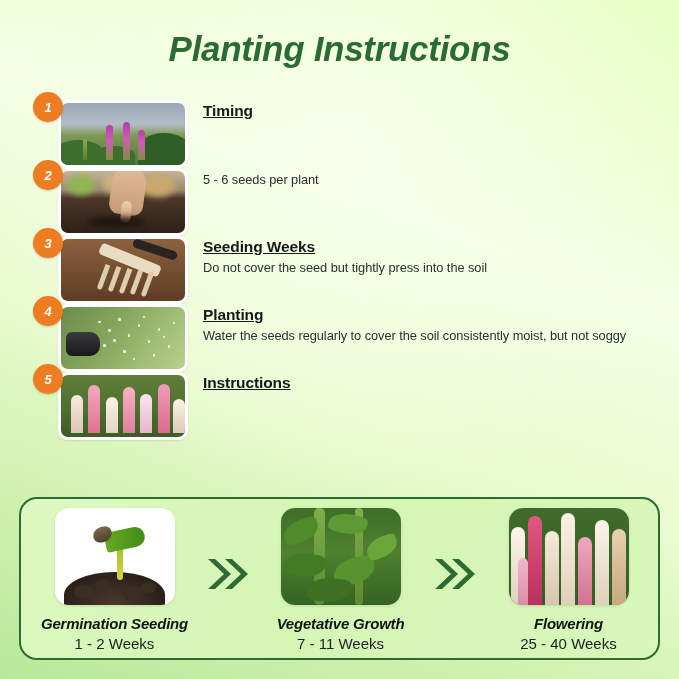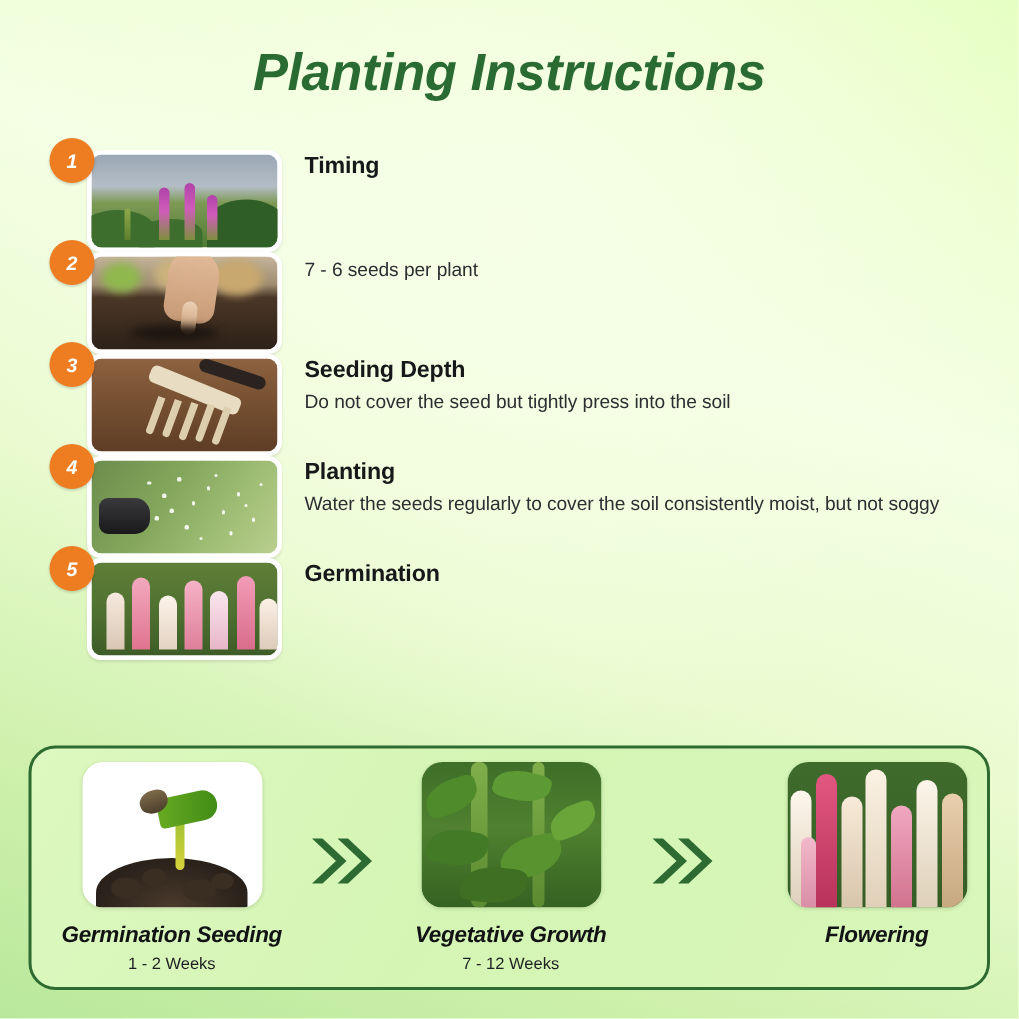--- a/index.html
+++ b/index.html
@@ -85,20 +85,21 @@
     left: 203px;
     top: 6px;
     width: 455px;
   }
   .step-title {
     font-size: 15.5px;
     font-weight: bold;
     color: #17181a;
     line-height: 20px;
     letter-spacing: -0.1px;
+    text-decoration: underline;
   }
   .step-desc {
     font-size: 12.8px;
     color: #2c2e31;
     line-height: 17px;
     margin-top: 2px;
     letter-spacing: -0.05px;
   }
 
   
@@ -131,21 +132,21 @@
     margin-top: 9px;
     font-size: 15px;
     font-weight: bold;
     font-style: italic;
     color: #111315;
     letter-spacing: -0.2px;
     line-height: 19px;
   }
   .tl-dur {
     margin-top: 1px;
-    font-size: 11px;
+    font-size: 15px;
     color: #1d1f21;
     line-height: 19px;
   }
   .chev {
     position: absolute;
     top: 56px;
     width: 46px;
     height: 38px;
   }
 
@@ -272,41 +273,41 @@
             <div class="blur" style="left:34%;top:2%;width:30px;height:22px;background:#cbb27c;"></div>
             <div class="blur" style="right:8%;top:4%;width:34px;height:24px;background:#c8a86e;"></div>
             <div class="hand"></div>
             <div class="finger"></div>
             <div class="blur" style="left:20%;bottom:10%;width:60px;height:10px;background:#1d150f;"></div>
           </div>
         </div>
         <div class="badge">2</div>
       </div>
       <div class="step-text">
-        <div class="step-desc">7 - 6 seeds per plant</div>
+        <div class="step-desc">5 - 6 seeds per plant</div>
       </div>
     </div>
 
     <div class="step">
       <div class="step-media">
         <div class="photo">
           <div class="ph p3">
             <div class="handle"></div>
             <div class="head"></div>
             <div class="tine" style="left:32%;top:40%;transform:rotate(20deg);"></div>
             <div class="tine" style="left:41%;top:43%;transform:rotate(20deg);"></div>
             <div class="tine" style="left:50%;top:46%;transform:rotate(20deg);"></div>
             <div class="tine" style="left:59%;top:49%;transform:rotate(20deg);"></div>
             <div class="tine" style="left:68%;top:52%;transform:rotate(20deg);"></div>
           </div>
         </div>
         <div class="badge">3</div>
       </div>
       <div class="step-text">
-        <div class="step-title">Seeding Depth</div>
+        <div class="step-title">Seeding Weeks</div>
         <div class="step-desc">Do not cover the seed but tightly press into the soil</div>
       </div>
     </div>
 
     <div class="step">
       <div class="step-media">
         <div class="photo">
           <div class="ph p4">
             <div class="nozzle"></div>
             <div class="drop" style="left:30%;top:22%"></div>
@@ -344,21 +345,21 @@
             <div class="fg" style="left:36%;height:58%;background:linear-gradient(#fdf3ea,#e3d3c2);"></div>
             <div class="fg" style="left:50%;height:74%;background:linear-gradient(#f5b2c6,#de7f9a);"></div>
             <div class="fg" style="left:64%;height:64%;background:linear-gradient(#fae6ee,#e7b6c8);"></div>
             <div class="fg" style="left:78%;height:80%;background:linear-gradient(#f29cb7,#d96c8c);"></div>
             <div class="fg" style="left:90%;height:56%;background:linear-gradient(#fcf0e6,#ddcbba);"></div>
           </div>
         </div>
         <div class="badge">5</div>
       </div>
       <div class="step-text">
-        <div class="step-title">Germination</div>
+        <div class="step-title">Instructions</div>
       </div>
     </div>
 
   </div>
 
   <div class="timeline">
 
     <div class="tl-item" style="left:6px;">
       <div class="tl-card">
         <div class="ph gm">
@@ -388,38 +389,39 @@
           <div class="stalk" style="left:62%;width:8px;"></div>
           <div class="leaf" style="left:2%;top:12%;width:36px;height:22px;transform:rotate(-18deg);"></div>
           <div class="leaf" style="left:40%;top:6%;width:38px;height:20px;transform:rotate(14deg);background:#5d9a33;"></div>
           <div class="leaf" style="left:4%;top:46%;width:40px;height:24px;transform:rotate(10deg);background:#437a25;"></div>
           <div class="leaf" style="left:44%;top:52%;width:42px;height:26px;transform:rotate(-12deg);background:#58932f;"></div>
           <div class="leaf" style="left:22%;top:72%;width:44px;height:24px;transform:rotate(6deg);background:#3e6f22;"></div>
           <div class="leaf" style="right:2%;top:30%;width:32px;height:20px;transform:rotate(-20deg);background:#6aa53a;"></div>
         </div>
       </div>
       <div class="tl-label">Vegetative Growth</div>
-      <div class="tl-dur">7 - 12 Weeks</div>
+      <div class="tl-dur">7 - 11 Weeks</div>
     </div>
 
     <svg class="chev" style="left:410px;" viewBox="0 0 46 38">
       <path d="M4 4 L20 19 L4 34 L11 34 L27 19 L11 4 Z" fill="#2d6b33"></path>
       <path d="M21 4 L37 19 L21 34 L28 34 L44 19 L28 4 Z" fill="#2d6b33"></path>
     </svg>
 
-    <div class="tl-item" style="left:476px;">
+    <div class="tl-item" style="left:460px;">
       <div class="tl-card">
         <div class="ph fl">
           <div class="sp" style="left:2%;height:80%;background:linear-gradient(#fdf6ec,#ded0bb);"></div>
           <div class="sp" style="left:16%;height:92%;background:linear-gradient(#e2577f,#b8325c);"></div>
           <div class="sp" style="left:30%;height:76%;background:linear-gradient(#f7ead8,#d8c5ab);"></div>
           <div class="sp" style="left:44%;height:95%;background:linear-gradient(#fbf2e4,#e0d0b8);"></div>
           <div class="sp" style="left:58%;height:70%;background:linear-gradient(#f0a7c0,#d1738f);"></div>
           <div class="sp" style="left:72%;height:88%;background:linear-gradient(#fcf5ea,#ded0b9);"></div>
           <div class="sp" style="left:86%;height:78%;background:linear-gradient(#e9cfae,#c7a87f);"></div>
           <div class="sp" style="left:8%;height:48%;width:10px;background:linear-gradient(#f2b9cb,#d98da6);"></div>
         </div>
       </div>
       <div class="tl-label">Flowering</div>
+      <div class="tl-dur">25 - 40 Weeks</div>
     </div>
 
   </div>
 </div>
 
 </body></html>

